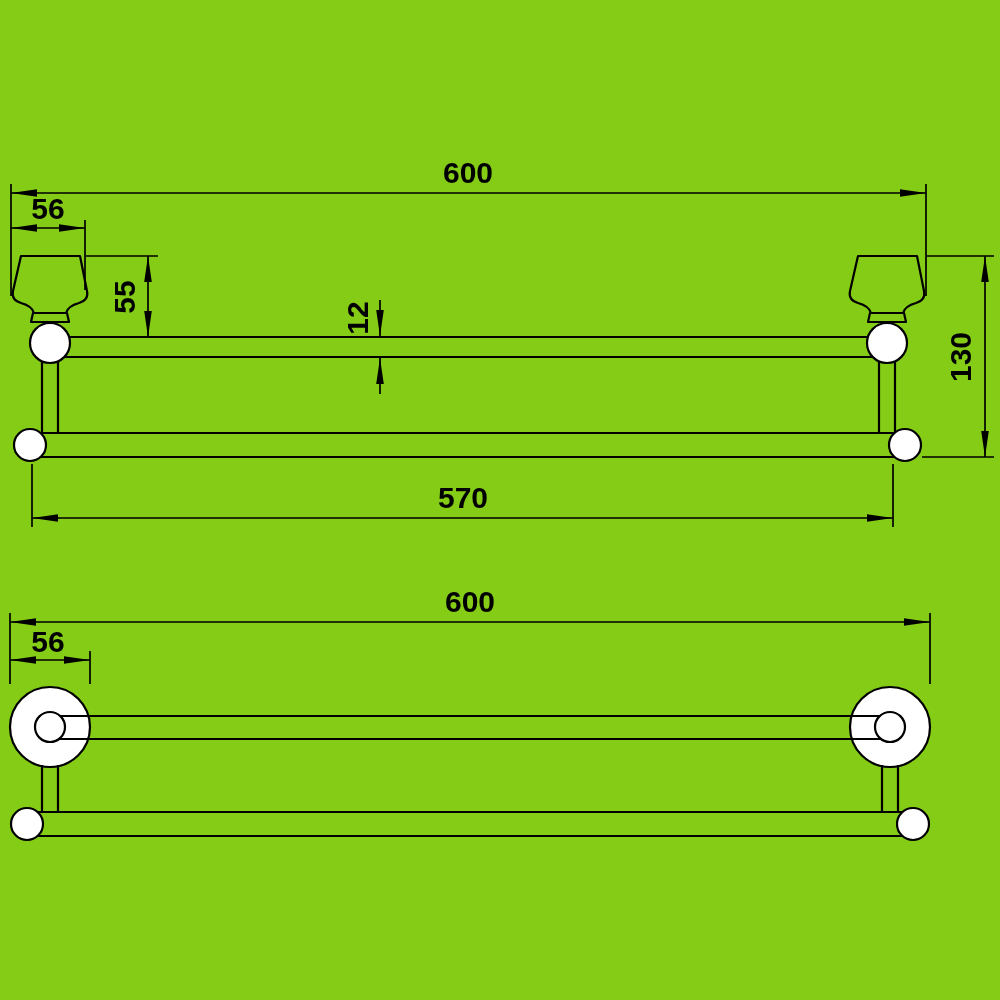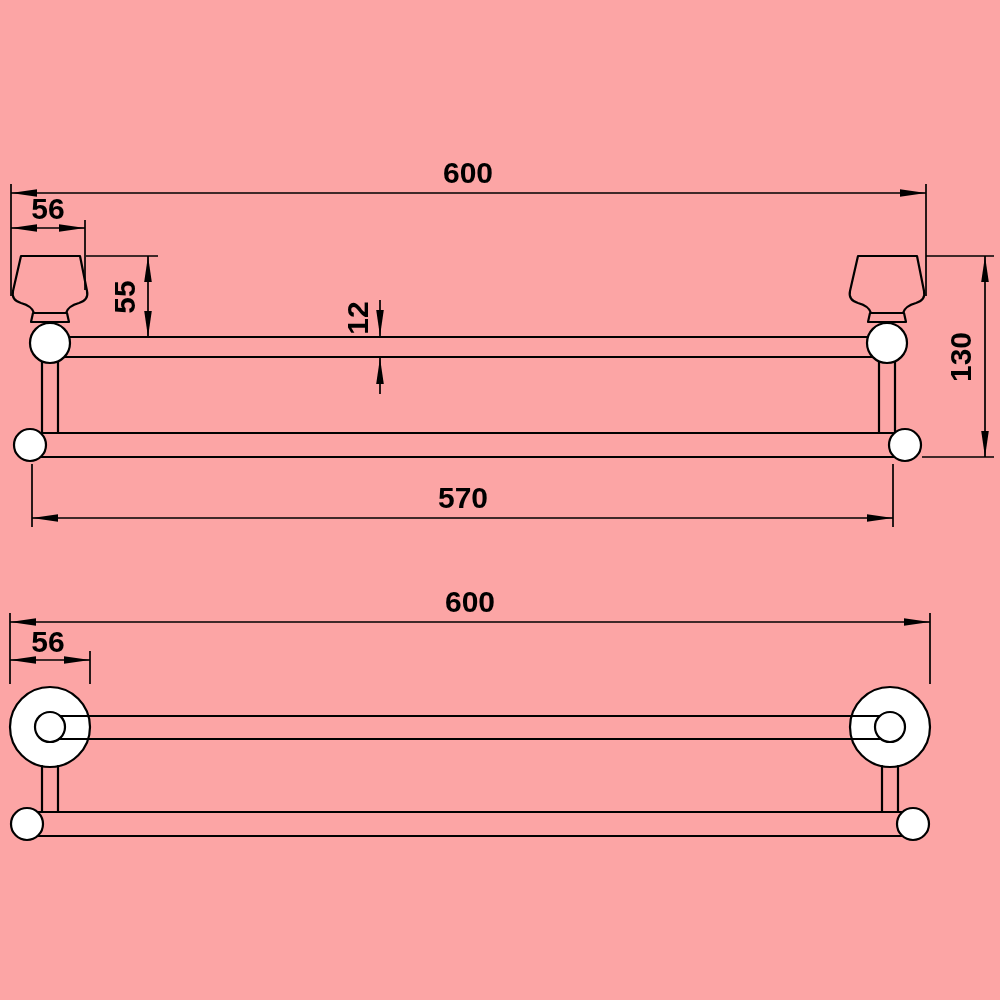--- a/index.html
+++ b/index.html
@@ -1,16 +1,16 @@
 <!DOCTYPE html>
 <html><head>
 <meta charset="utf-8">
 <style>
   html,body{margin:0;padding:0;background:#ffffff;}
-  .page{width:1000px;height:1000px;background:#fca5a5;position:relative;overflow:hidden;}
+  .page{width:1000px;height:1000px;background:#84cc16;position:relative;overflow:hidden;}
   svg{display:block;}
   .part{fill:none;stroke:#000000;stroke-width:2.2;stroke-linejoin:round;stroke-linecap:round;}
   .partfill{fill:#ffffff;stroke:#000000;stroke-width:2.2;}
   .dim{fill:none;stroke:#000000;stroke-width:1.7;}
   .dtxt{font-family:"Liberation Sans","DejaVu Sans",sans-serif;font-size:30px;font-weight:bold;fill:#000000;text-anchor:middle;}
 </style>
 </head>
 <body>
 
 <div class="page">

